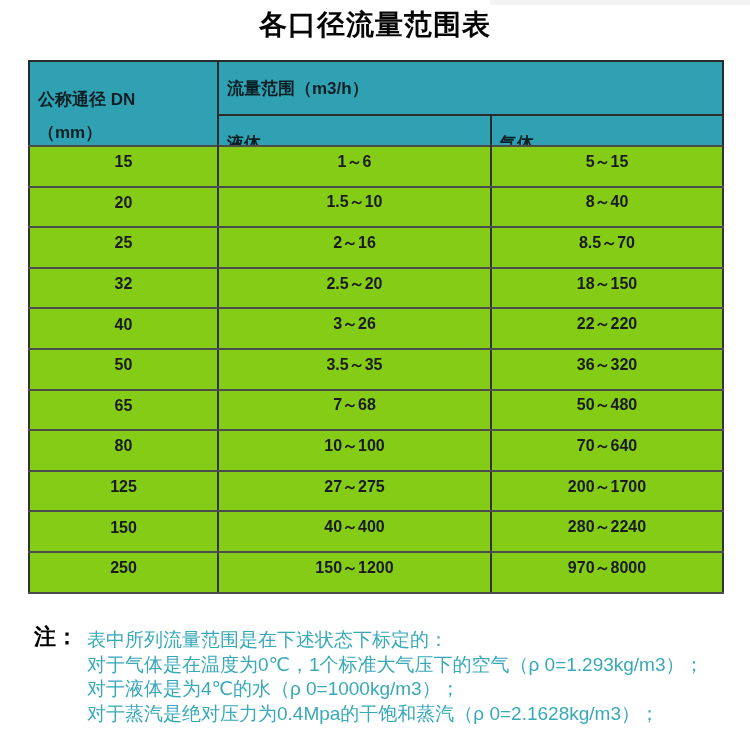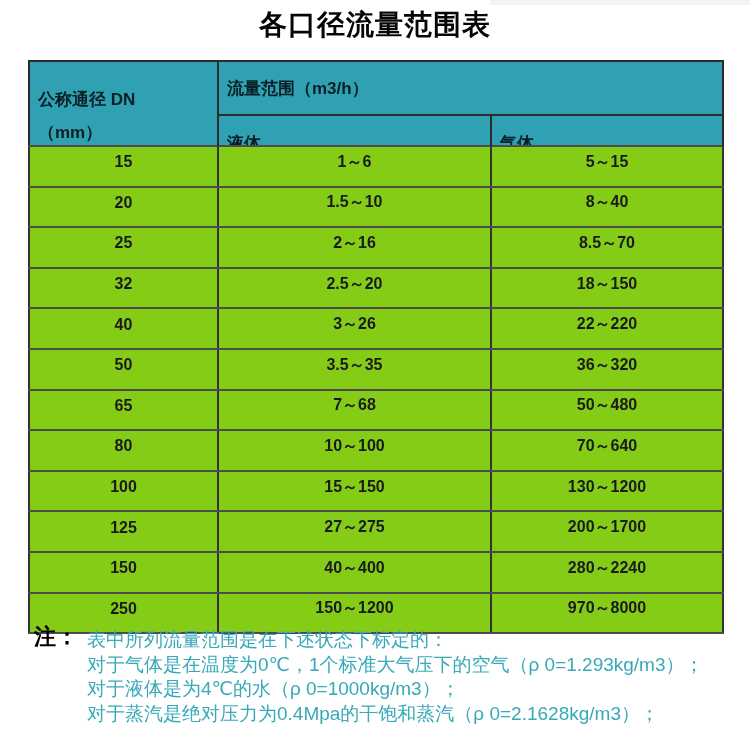--- a/index.html
+++ b/index.html
@@ -182,25 +182,20 @@
       <td>65</td>
       <td>7～68</td>
       <td>50～480</td>
     </tr>
     <tr>
       <td>80</td>
       <td>10～100</td>
       <td>70～640</td>
     </tr>
     <tr>
-      <td>100</td>
-      <td>15～150</td>
-      <td>130～1200</td>
-    </tr>
-    <tr>
       <td>125</td>
       <td>27～275</td>
       <td>200～1700</td>
     </tr>
     <tr>
       <td>150</td>
       <td>40～400</td>
       <td>280～2240</td>
     </tr>
     <tr>

